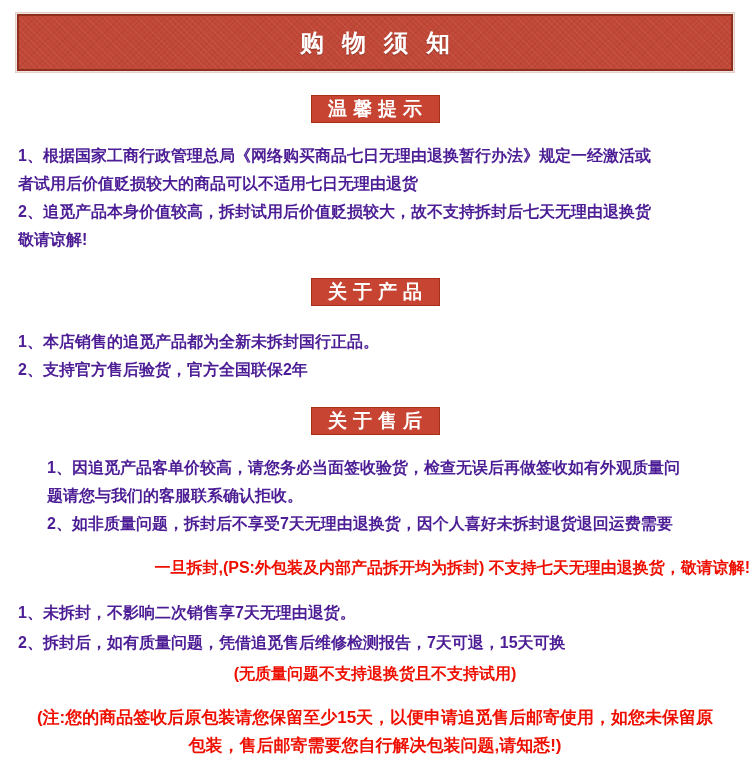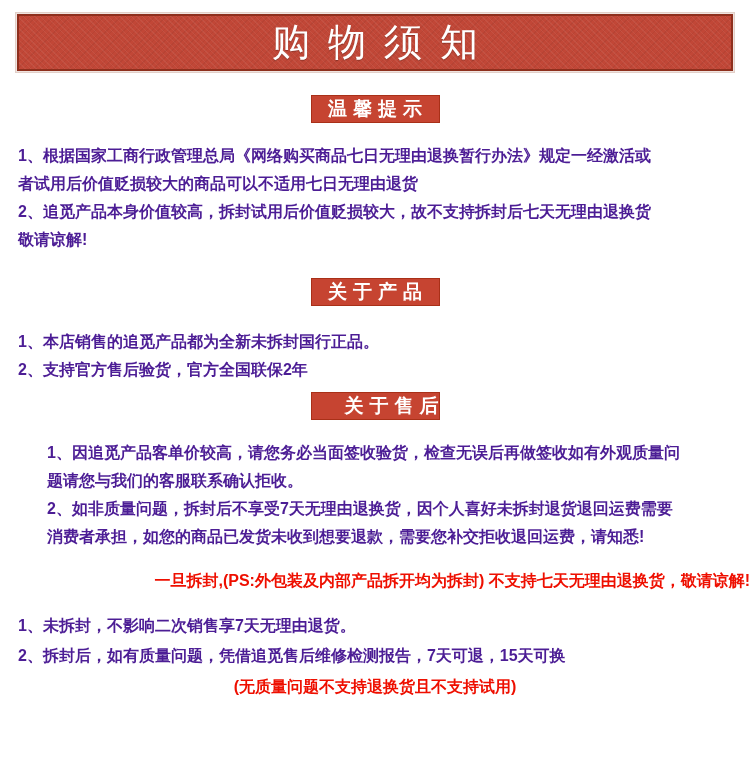--- a/index.html
+++ b/index.html
@@ -24,42 +24,42 @@
     box-sizing:border-box;
     background:
       repeating-linear-gradient(45deg, rgba(255,255,255,0.06) 0 1px, rgba(0,0,0,0) 1px 4px),
       repeating-linear-gradient(-45deg, rgba(0,0,0,0.05) 0 1px, rgba(0,0,0,0) 1px 4px),
       #c14737;
     display:flex;align-items:center;justify-content:center;
   }
   .banner-title{
     margin:0;
     color:#ffffff;
-    font-size:38px;
-    font-weight:normal;
+    font-size:24px;
+    font-weight:bold;
     letter-spacing:18px;
     margin-right:-18px; 
     text-shadow:0 1px 1px rgba(0,0,0,0.25);
   }
   
   .section-btn{
     width:129px;height:28px;
     margin-left:auto;margin-right:auto;
     background:#c64431;
     border:1px solid #a93018;
     box-sizing:border-box;
     display:flex;align-items:center;justify-content:center;
     color:#ffffff;
     font-size:19px;font-weight:bold;
     letter-spacing:6px;
   }
   .section-btn span{margin-right:-6px;}
   .btn-tips{margin-top:22px;}
   .btn-product{margin-top:24px;}
-  .btn-aftersale{margin-top:8px;justify-content:flex-end;}
+  .btn-aftersale{margin-top:23px;}
   
   .text-block{
     padding:0 18px;
     color:#4c1d95;
     font-size:16px;
     font-weight:bold;
     line-height:28px;
   }
   .text-block .line{white-space:nowrap;}
   .blk-tips{margin-top:19px;}
@@ -124,26 +124,29 @@
     <div class="line">2、支持官方售后验货，官方全国联保2年</div>
   </div>
 
   <div class="section-btn btn-aftersale">
     <span>关于售后</span>
   </div>
   <div class="text-block blk-aftersale">
     <div class="line">1、因追觅产品客单价较高，请您务必当面签收验货，检查无误后再做签收如有外观质量问</div>
     <div class="line">题请您与我们的客服联系确认拒收。</div>
     <div class="line">2、如非质量问题，拆封后不享受7天无理由退换货，因个人喜好未拆封退货退回运费需要</div>
-    <div class="line">消费者承担，如您的商品已发货未收到想要退款，需要您补交拒收退回运费，请知悉!</div>
   </div>
 
   <div class="warning-line">一旦拆封,(PS:外包装及内部产品拆开均为拆封) 不支持七天无理由退换货，敬请谅解!</div>
 
   <div class="text-block blk-return">
     <div class="line">1、未拆封，不影响二次销售享7天无理由退货。</div>
     <div class="line">2、拆封后，如有质量问题，凭借追觅售后维修检测报告，7天可退，15天可换</div>
   </div>
 
   <div class="note-small">(无质量问题不支持退换货且不支持试用)</div>
 
+  <div class="note-big">
+    <div class="line">(注:您的商品签收后原包装请您保留至少15天，以便申请追觅售后邮寄使用，如您未保留原</div>
+    <div class="line">包装，售后邮寄需要您自行解决包装问题,请知悉!)</div>
+  </div>
 
 </div>
 
 </body></html>

